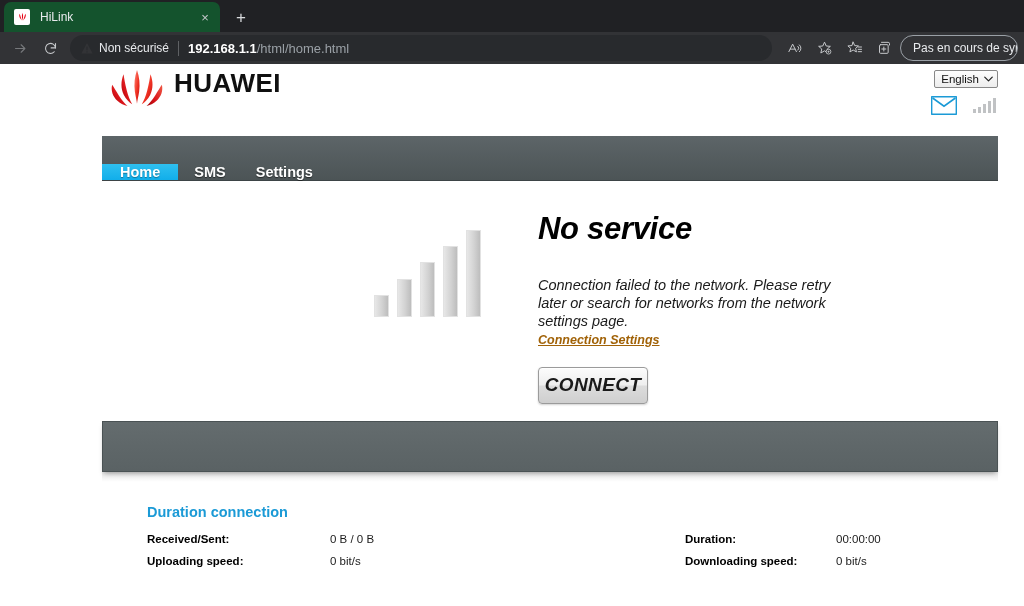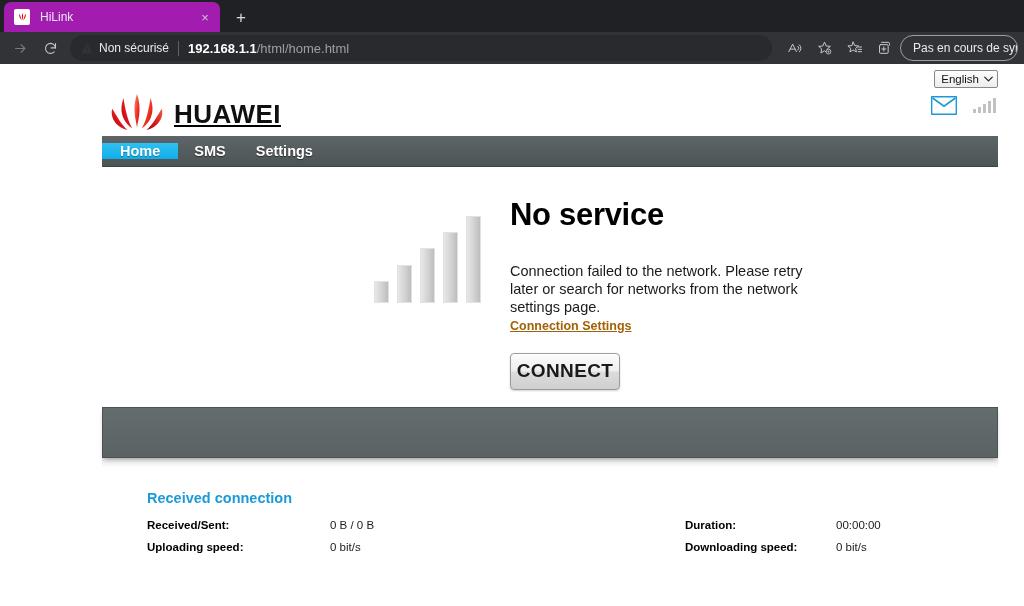--- a/index.html
+++ b/index.html
@@ -18,21 +18,21 @@
   }
   .tabstrip {
     height: 32px;
     background: #202124;
     display: flex;
     align-items: flex-end;
     padding-left: 4px;
   }
   .tab {
     width: 216px; height: 30px;
-    background: #a21caf;
+    background: #14532d;
     border-radius: 7px 7px 0 0;
     display: flex; align-items: center;
     padding: 0 6px 0 10px;
     position: relative;
   }
   .tab-favicon {
     width: 16px; height: 16px;
     border-radius: 2px;
     background: #ffffff;
     display: flex; align-items: center; justify-content: center;
@@ -140,22 +140,22 @@
   }
 
   
   .hl-header {
     height: 72px;
     background: #ffffff;
     position: relative;
   }
   .logo-wrap {
     position: absolute;
-    left: 6px; top: 28px;
-    display: flex; align-items: center; text-decoration: underline;
+    left: 6px; top: 4px;
+    display: flex; 
   }
   .logo-mark { width: 58px; height: 44px; }
   .logo-text {
     font-size: 26px;
     font-weight: bold;
     letter-spacing: 0.5px;
     color: #101010;
     margin-left: 8px;
   }
   .lang-select {
@@ -176,23 +176,23 @@
     position: absolute;
     right: 2px; top: 32px;
     display: flex; align-items: center; gap: 16px;
   }
   .mail-icon { width: 26px; height: 19px; }
   .sig-icon { display: flex; align-items: flex-end; gap: 2px; height: 15px; }
   .sig-icon i { width: 3px; background: #c0c2c4; display: block; }
 
   
   .hl-nav {
-    height: 31px;
+    height: 45px;
     background: linear-gradient(#5d6568, #4c5456);
-    display: flex; align-items: center;
+    display: flex; align-items: flex-end;
     border-bottom: 1px solid #3d4446;
   }
   .nav-item {
     display: flex; align-items: center;
     padding: 0 14px;
     color: #ffffff;
     font-size: 14.5px;
     font-weight: bold;
     text-shadow: 0 1px 1px rgba(0,0,0,.55);
     white-space: nowrap;
@@ -222,22 +222,23 @@
     gap: 8px; height: 87px;
   }
   .signal-graphic i {
     width: 15px;
     display: block;
     background: linear-gradient(to right, #e7e7e7, #d2d2d2 55%, #bdbdbd);
     border: 1px solid #e2e2e2;
   }
   .status-block {
     position: absolute;
-    left: 408px; top: 32px;
+    left: 436px; top: 32px;
     width: 340px;
+    font-style: italic;
   }
   .status-title {
     font-size: 31px;
     font-weight: bold;
     color: #000000;
     letter-spacing: -0.3px;
     line-height: 1.05;
   }
   .status-desc {
     margin-top: 30px;
@@ -457,21 +458,21 @@
         <div class="status-desc">Connection failed to the network. Please retry later or search for networks from the network settings page.</div>
         <a class="status-link" href="#">Connection Settings</a>
         <div class="connect-btn">CONNECT</div>
       </div>
     </div>
 
     <div class="hl-band"></div>
     <div class="band-shadow"></div>
 
     <div class="hl-stats">
-      <div class="stats-title">Received connection</div>
+      <div class="stats-title">Duration connection</div>
       <div class="stats-grid">
         <div class="st-label">Received/Sent:</div>
         <div class="st-value">0 B /  0 B</div>
         <div class="st-label">Duration:</div>
         <div class="st-value">00:00:00</div>
 
         <div class="st-label">Uploading speed:</div>
         <div class="st-value">0 bit/s</div>
         <div class="st-label">Downloading speed:</div>
         <div class="st-value">0 bit/s</div>

